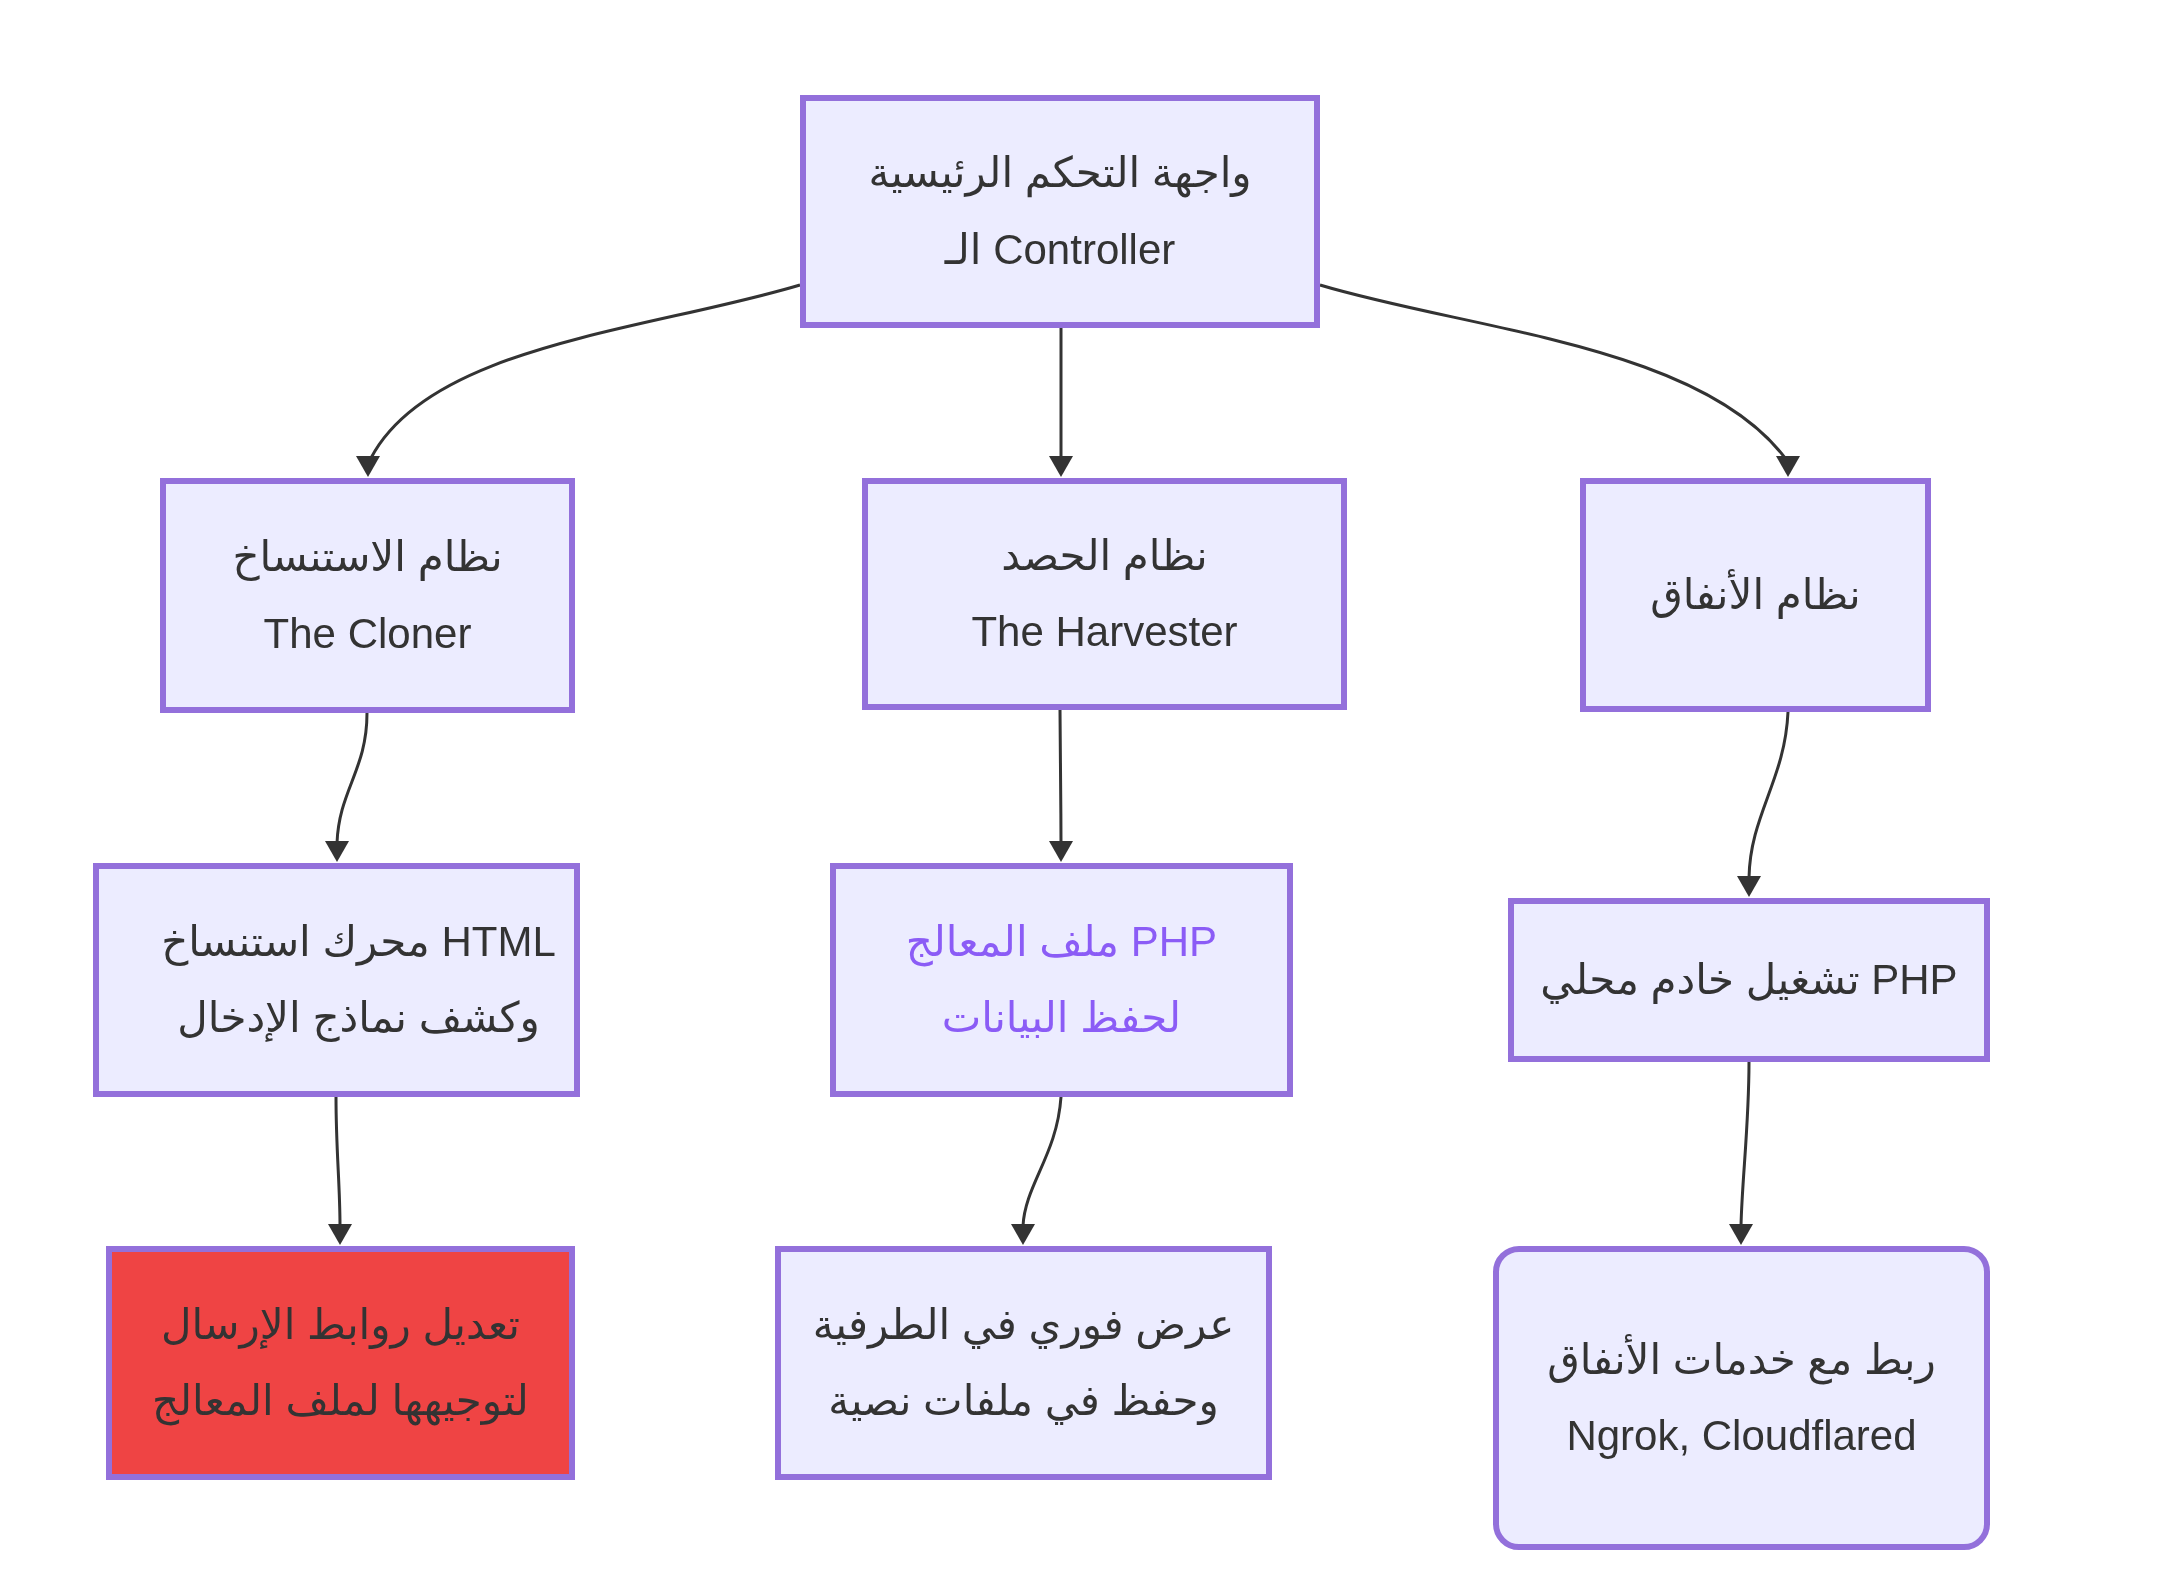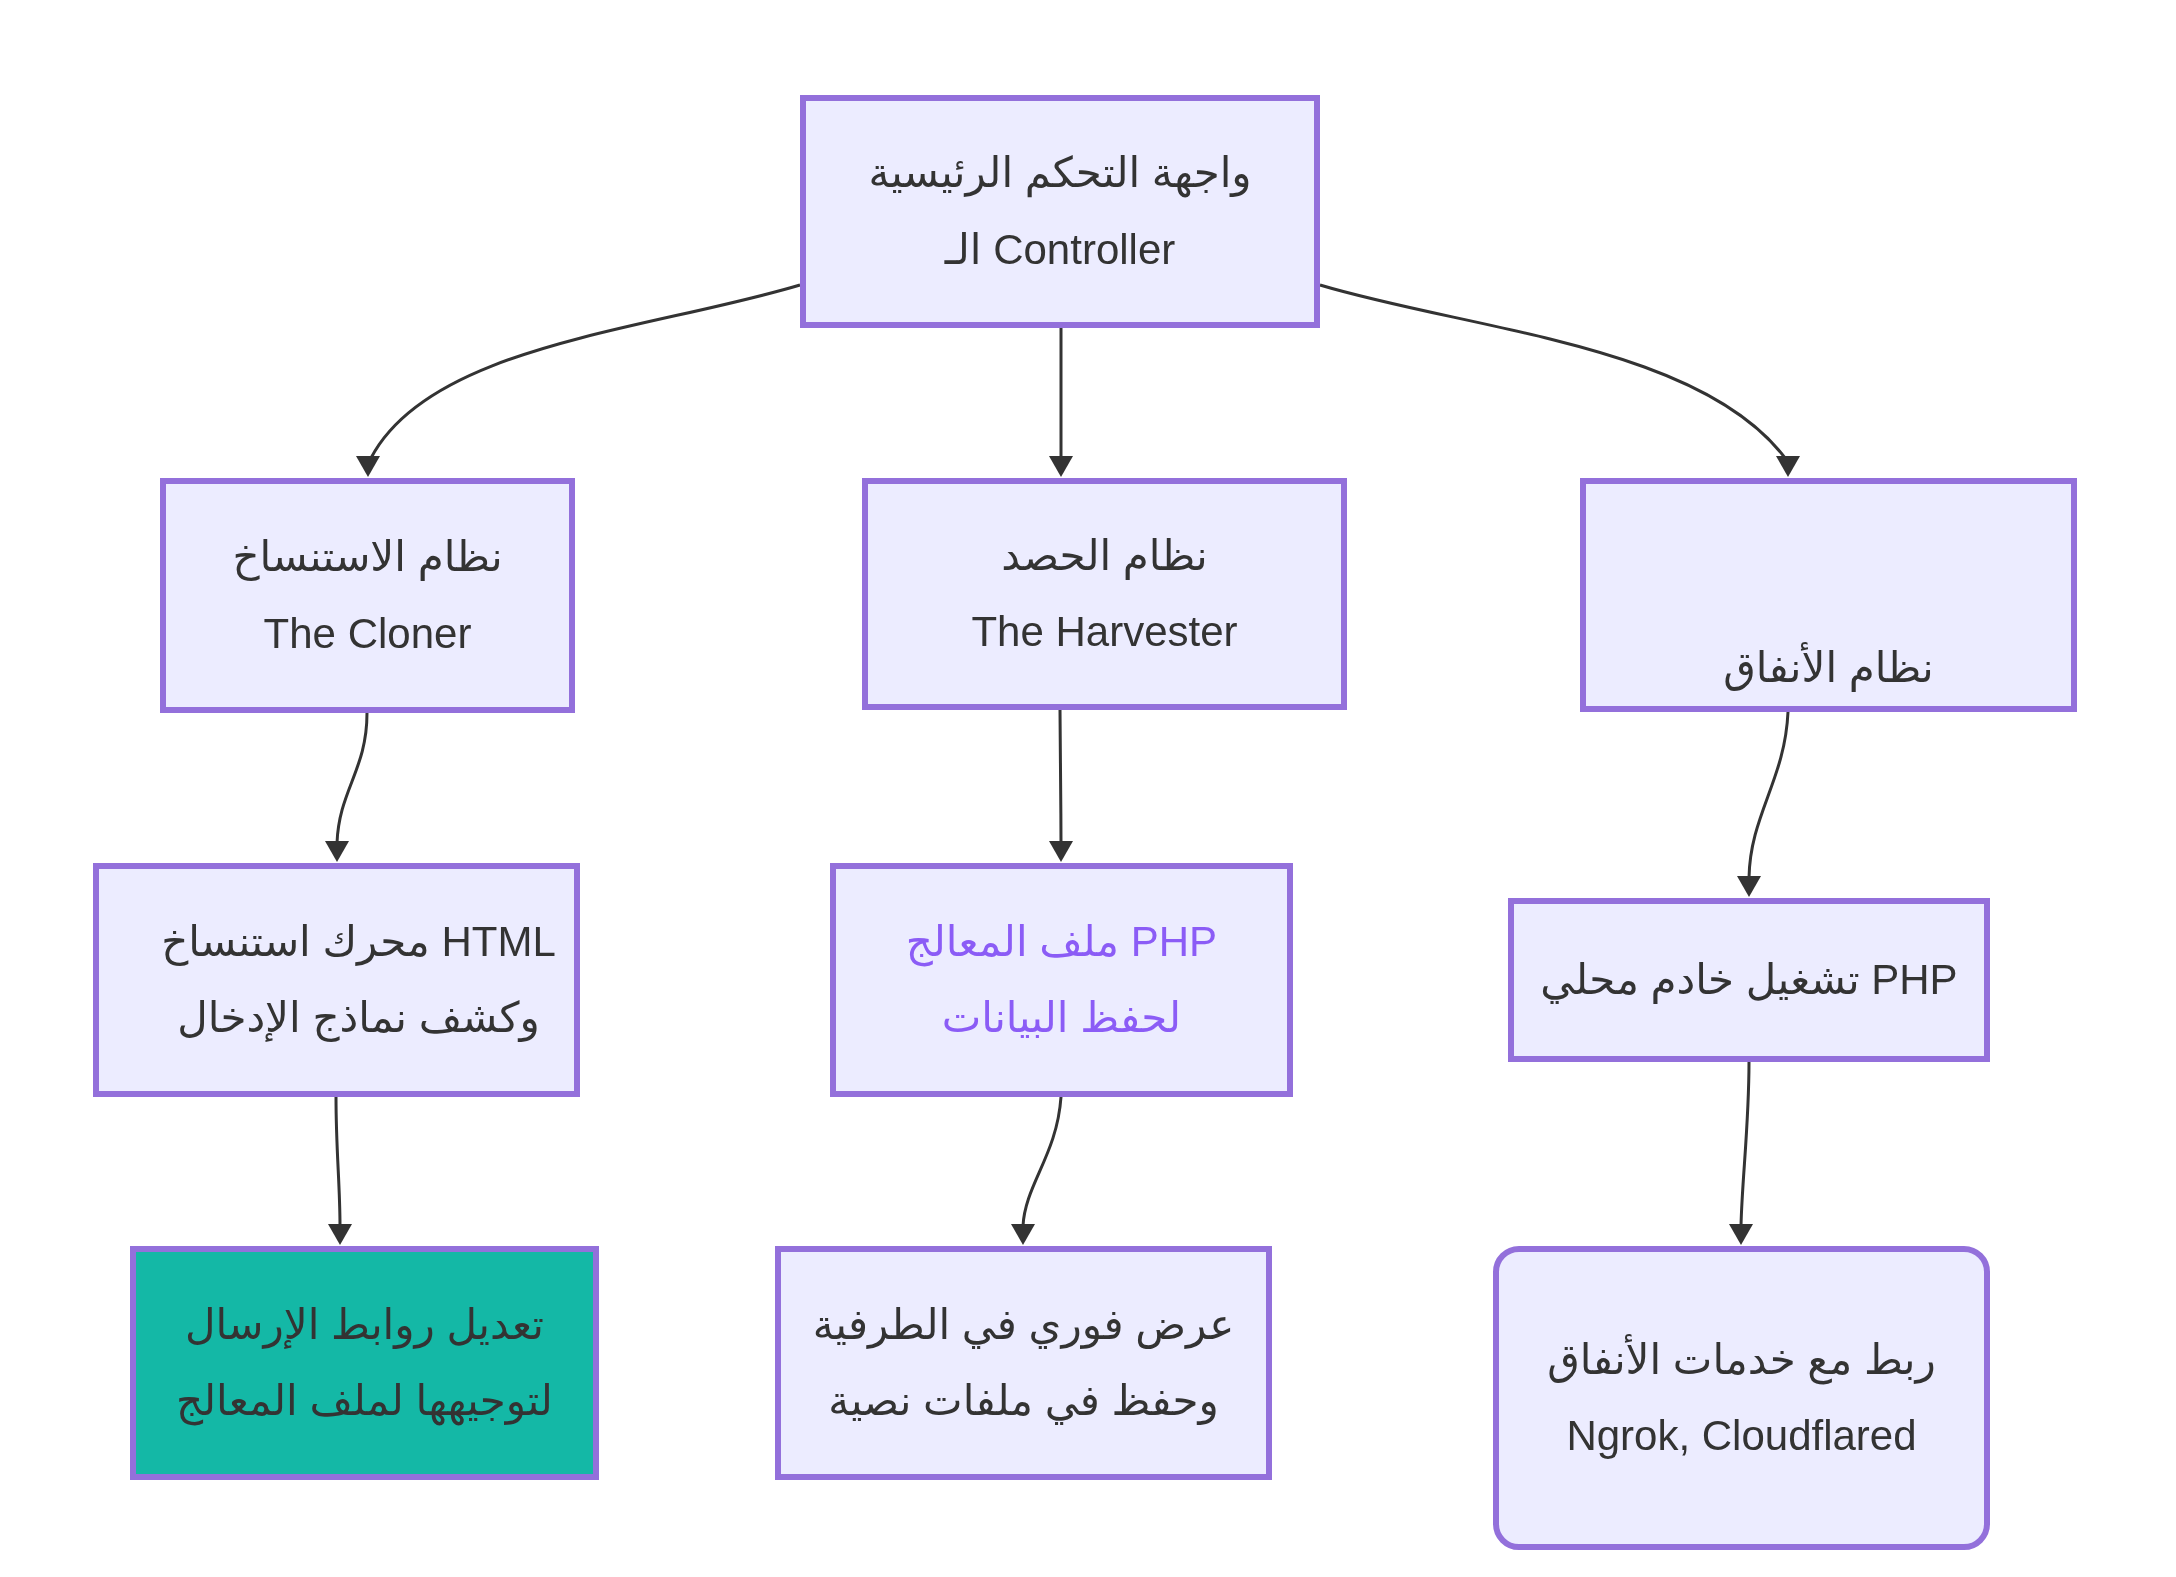--- a/index.html
+++ b/index.html
@@ -23,21 +23,21 @@
     display:flex;flex-direction:column;justify-content:center;align-items:center;
     text-align:center;
     font-size:42px;
     line-height:1.82;
   }
   .node-line{white-space:nowrap;}
   
   #n-controller      {left:800px;  top:95px;   width:520px; height:233px;}
   #n-cloner          {left:160px;  top:478px;  width:415px; height:235px;}
   #n-harvester       {left:862px;  top:478px;  width:485px; height:232px;}
-  #n-tunnel          {left:1580px; top:478px;  width:497px; height:234px;justify-content:flex-end;}
+  #n-tunnel          {left:1580px; top:478px;  width:351px; height:234px;}
   #n-cloner-engine   {left:93px;   top:863px;  width:487px; height:234px;padding-left:44px;}
   #n-php-handler     {left:830px;  top:863px;  width:463px; height:234px;}
   #n-php-server      {left:1508px; top:898px;  width:482px; height:164px;}
   #n-modify-links    {left:106px;  top:1246px; width:469px; height:234px;}
   #n-terminal-save   {left:775px;  top:1246px; width:497px; height:234px;}
   #n-tunnel-services {left:1493px; top:1246px; width:497px; height:304px;border-radius:26px;}
 </style>
 </head>
 <body>
 
@@ -99,21 +99,21 @@
 
   <div class="node" id="n-php-handler" style="background: rgb(236, 236, 255); border-color: rgb(147, 112, 219); color: #8b5cf6; text-align: right;">
     <div class="node-line">ملف المعالج PHP</div>
     <div class="node-line">لحفظ البيانات</div>
   </div>
 
   <div class="node" id="n-php-server" style="background: rgb(236, 236, 255); border-color: rgb(147, 112, 219); color: rgb(51, 51, 51);">
     <div class="node-line">تشغيل خادم محلي PHP</div>
   </div>
 
-  <div class="node" id="n-modify-links" style="background: #14b8a6; border-color: rgb(147, 112, 219); color: rgb(51, 51, 51); margin-left: 24px;">
+  <div class="node" id="n-modify-links" style="background: #ef4444; border-color: rgb(147, 112, 219); color: rgb(51, 51, 51);">
     <div class="node-line">تعديل روابط الإرسال</div>
     <div class="node-line">لتوجيهها لملف المعالج</div>
   </div>
 
   <div class="node" id="n-terminal-save" style="background: rgb(236, 236, 255); border-color: rgb(147, 112, 219); color: rgb(51, 51, 51);">
     <div class="node-line">عرض فوري في الطرفية</div>
     <div class="node-line">وحفظ في ملفات نصية</div>
   </div>
 
   <div class="node" id="n-tunnel-services" style="background: rgb(236, 236, 255); border-color: rgb(147, 112, 219); color: rgb(51, 51, 51);">

